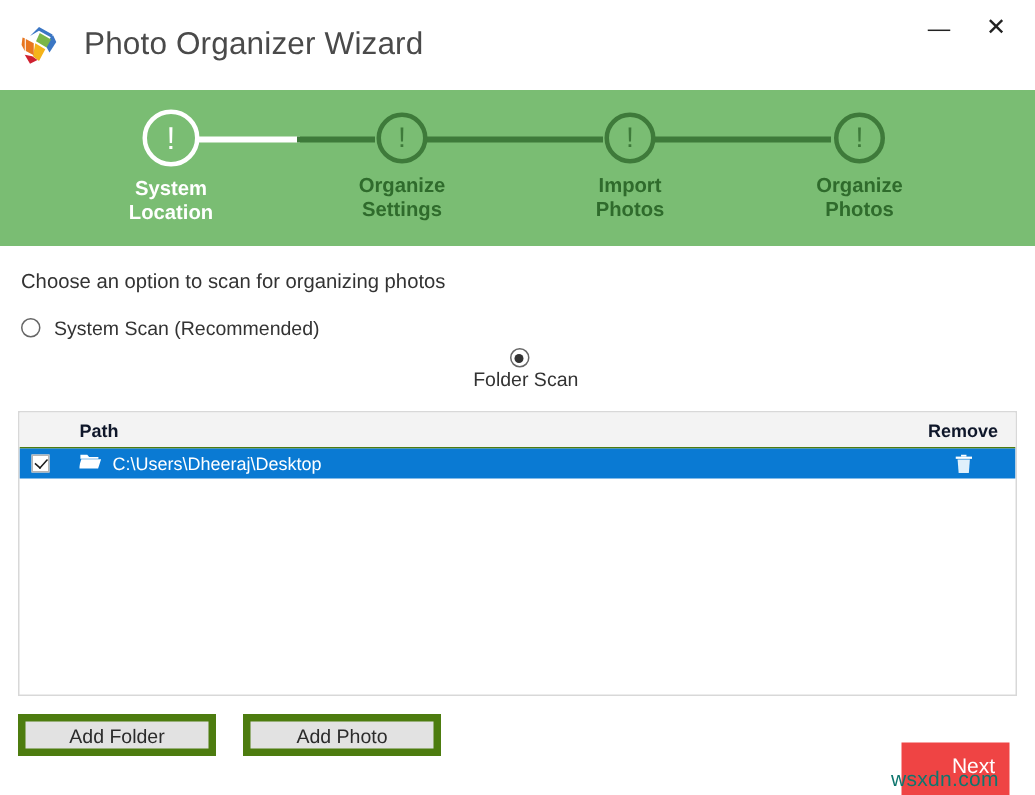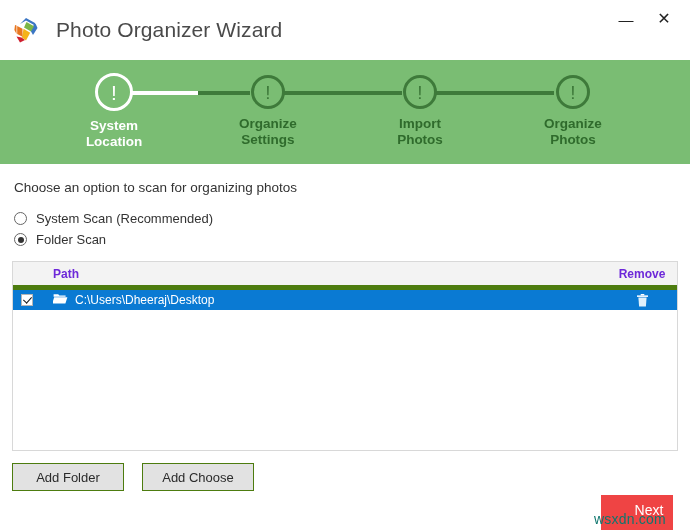--- a/index.html
+++ b/index.html
@@ -125,21 +125,21 @@
     font-size: 13.5px;
     color: #333333;
     margin: 16px 0 16px 2px;
   }
   .radio-row {
     display: flex;
     align-items: center;
     margin-top: 11px;
     margin-left: 2px;
   }
-  .radio-row + .radio-row { margin-top: 6px; }
+  .radio-row + .radio-row { margin-top: 6px; flex-direction: column; }
   .radio-mark {
     width: 13px;
     height: 13px;
     border: 1px solid #666666;
     border-radius: 50%;
     box-sizing: border-box;
     position: relative;
     flex: 0 0 auto;
   }
   .radio-row.selected .radio-mark::after {
@@ -167,24 +167,24 @@
     height: 190px;
     box-sizing: border-box;
     position: relative;
     overflow: hidden;
   }
   .list-header {
     display: flex;
     align-items: center;
     height: 23px;
     background: #f3f3f3;
-    border-bottom: 5px solid #4d7c0f;
+    border-bottom: 1px solid #4d7c0f;
     font-size: 12px;
     font-weight: bold;
-    color: #6d28d9;
+    color: #0f172a;
   }
   .col-check { width: 28px; flex: 0 0 auto; }
   .col-path { flex: 1 1 auto; padding-left: 12px; }
   .col-remove { width: 70px; flex: 0 0 auto; text-align: center; }
 
   .list-row {
     display: flex;
     align-items: center;
     height: 20px;
     background: #0a7ad3;
@@ -241,24 +241,24 @@
   }
   .trash-icon { width: 11px; height: 13px; position: relative; }
 
   
   .btn-row {
     margin-top: 12px;
     display: flex;
     gap: 18px;
   }
   .btn {
-    width: 112px;
+    width: 132px;
     height: 28px;
     background: #e2e2e2;
-    border: 1px solid #4d7c0f;
+    border: 5px solid #4d7c0f;
     box-sizing: border-box;
     font-size: 13px;
     color: #2b2b2b;
     display: flex;
     align-items: center;
     justify-content: center;
     cursor: default;
   }
   .next-btn {
     position: absolute;
@@ -390,18 +390,18 @@
             <rect x="3.7" y="0" width="3.6" height="1.4" fill="#ffffff"></rect>
             <path d="M1.4 3.4 h8.2 l-0.7 9 h-6.8 z" fill="#dff0fb"></path>
           </svg>
         </span>
       </div>
     </div>
   </div>
 
   <div class="btn-row">
     <div class="btn">Add Folder</div>
-    <div class="btn">Add Choose</div>
+    <div class="btn">Add Photo</div>
   </div>
 </div>
 
 <div class="next-btn">Next</div>
 <div class="watermark">wsxdn.com</div>
 
 </body></html>

